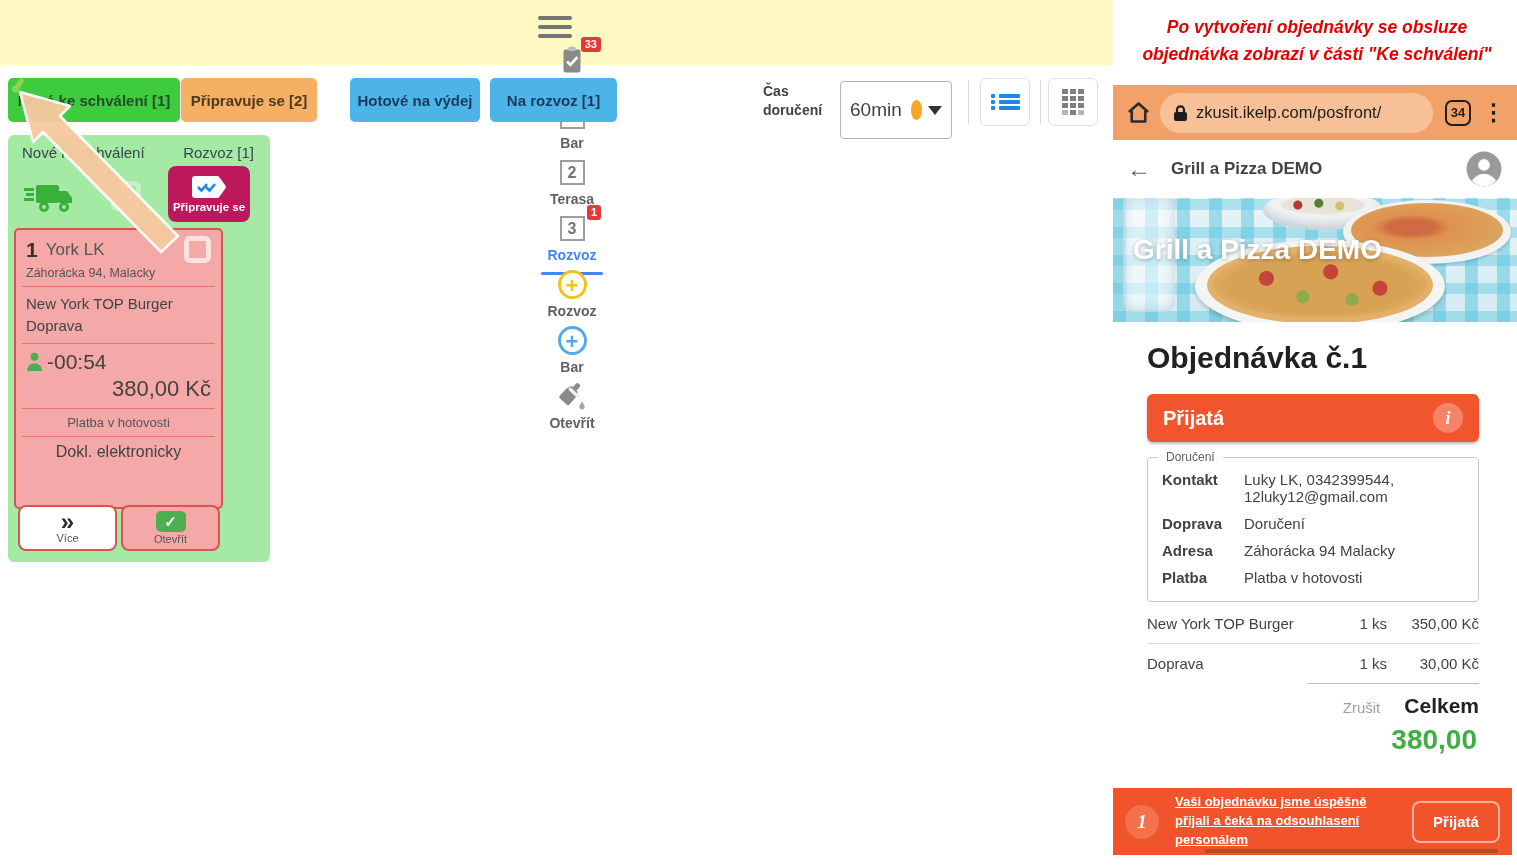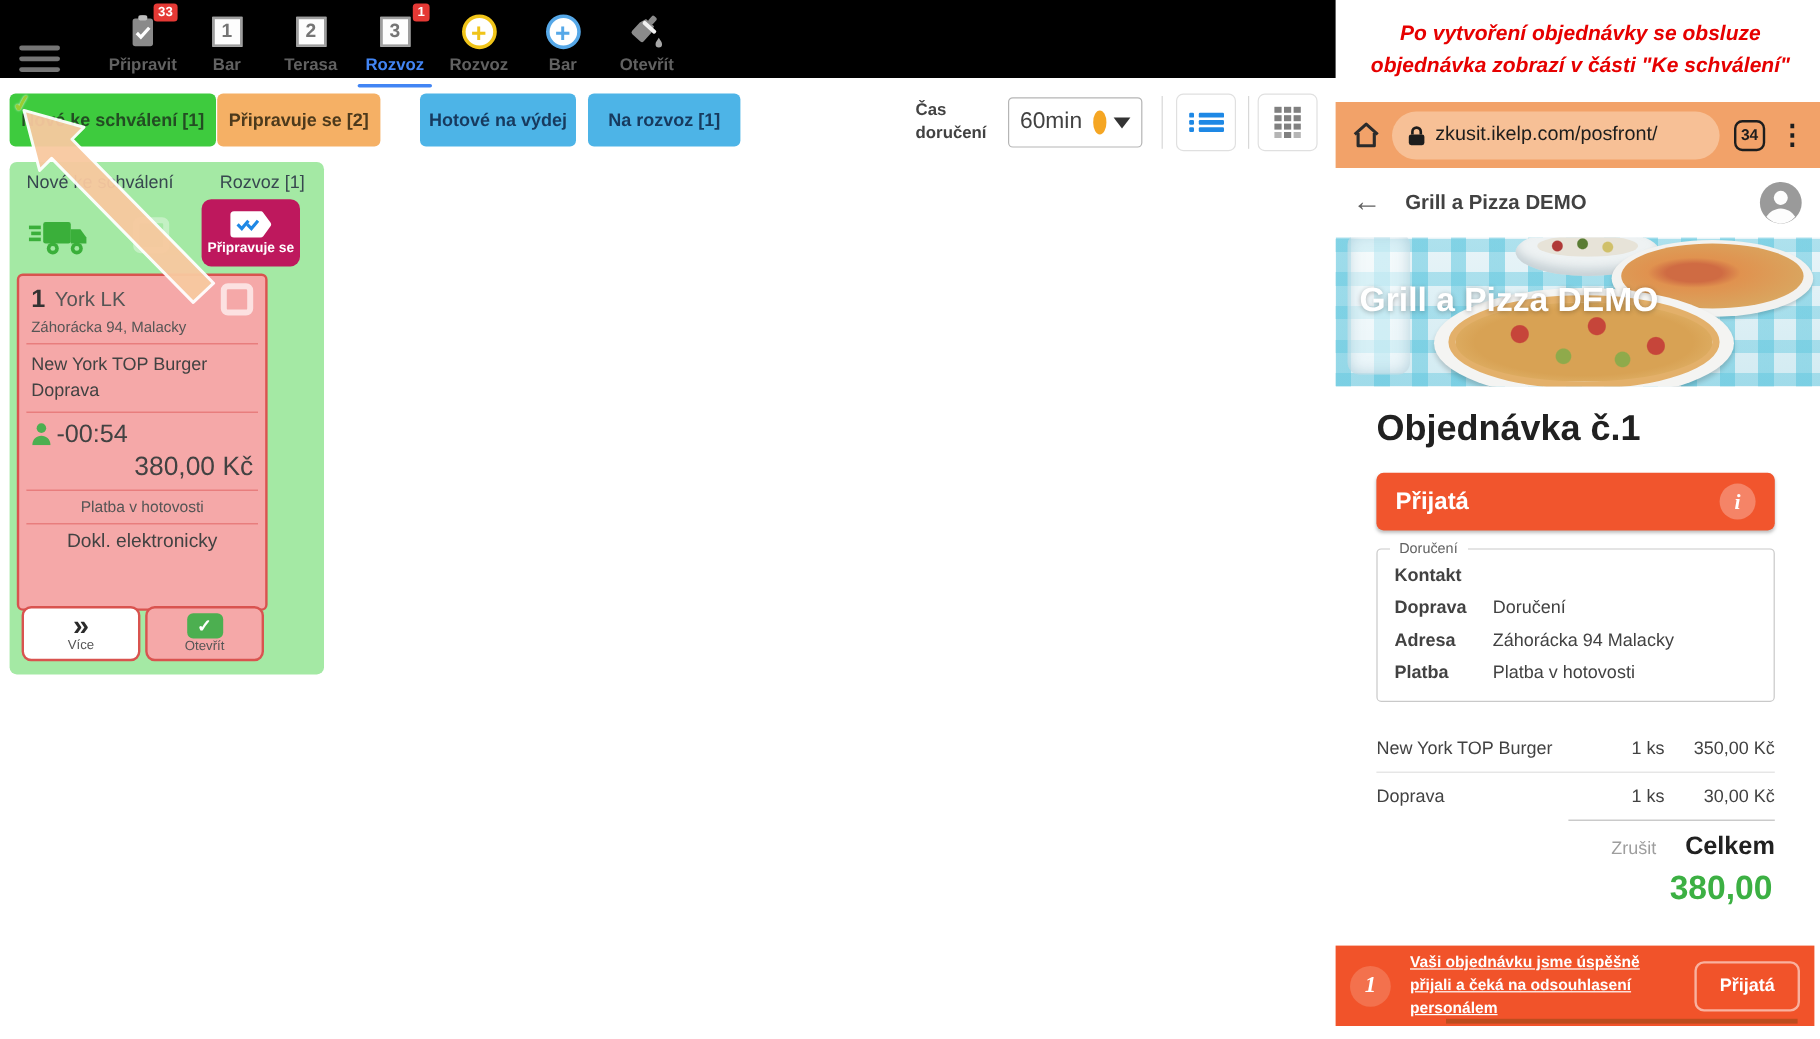--- a/index.html
+++ b/index.html
@@ -2,21 +2,21 @@
 <html><head>
 <meta charset="utf-8">
 <style>
   * { box-sizing: border-box; margin: 0; padding: 0; }
   html,body { width:1517px; height:866px; overflow:hidden; background:#fff;
     font-family:"Liberation Sans", sans-serif; }
   #stage { position:relative; width:1517px; height:866px; }
 
   
   .toolbar { position:absolute; left:0; top:0; width:1128px; height:65px;
-    background:#000000; display:flex; align-items:flex-end; padding:6px 0 0 16px; }
+    background:#fef9c3; display:flex; align-items:center; padding:6px 0 0 16px;flex-direction:column; }
   .hamburger { width:34px; margin-top:10px; margin-right:34px; cursor:pointer; }
   .hamburger span { display:block; height:4px; background:#757575; border-radius:2px; margin-bottom:5px; }
   .tb-item { position:relative; width:70px; text-align:center; padding-bottom:4px; }
   .tb-icon-wrap { height:34px; display:flex; align-items:center; justify-content:center; position:relative; }
   .tb-label { font-size:14px; color:#616161; margin-top:2px; font-weight:bold; }
   .tb-item.active .tb-label { color:#4285f4; }
   .tb-item.active::after { content:""; position:absolute; left:4px; right:4px; bottom:-8px;
     height:3px; background:#4285f4; border-radius:2px; }
   .badge { position:absolute; top:-6px; right:6px; background:#e53935; color:#fff;
     font-size:11px; font-weight:bold; padding:2px 4px; border-radius:3px; line-height:1; }
@@ -36,21 +36,21 @@
   .ftab.blue   { background:#4db4e7; color:#173a5e; }
   .ftab.b1 { width:130px; margin-right:10px;margin-left:32px; }
   .ftab.b2 { width:127px; margin-right:9px; }
   .ftab.b3 { width:133px; }
   .corner-check { position:absolute; left:2px; top:-4px; color:#9acd32; font-size:20px;
     font-weight:bold; transform:rotate(-8deg); text-shadow:0 0 2px #fff; }
 
   
   .delivery-label { position:absolute; left:763px; top:82px; width:72px;
     font-size:14px; font-weight:bold; color:#424242; line-height:1.35; }
-  .time-select { position:absolute; left:840px; top:81px; width:112px; height:42px;
+  .time-select { position:absolute; left:840px; top:81px; width:112px; height:58px;
     background:#fff; border:1px solid #b5b5b5; border-radius:4px; display:flex;
     align-items:center; padding:0 9px; cursor:pointer; }
   .time-select .val { font-size:19px; color:#424242; }
   .dot-orange { width:20px; height:20px; border-radius:50%; background:#f5a623; margin-left:9px; }
   .caret { width:0; height:0; border-left:7px solid transparent; border-right:7px solid transparent;
     border-top:9px solid #333; margin-left:6px; }
   .vdiv { position:absolute; top:80px; width:1px; height:44px; background:#d8d8d8; }
   .icon-btn { position:absolute; top:78px; width:50px; height:48px; background:#fff;
     border:1px solid #e0e0e0; border-radius:6px; display:flex; align-items:center;
     justify-content:center; cursor:pointer; }
@@ -435,20 +435,21 @@
 
     <div class="status-bar">
       <span class="status-text">Přijatá</span>
       <span class="info-chip">i</span>
     </div>
 
     <fieldset class="detail-fs">
       <legend>Doručení</legend>
       <div class="drow">
         <span class="dl">Kontakt</span>
+        <span class="dv">Luky LK, 0342399544, 12luky12@gmail.com</span>
       </div>
       <div class="drow">
         <span class="dl">Doprava</span>
         <span class="dv">Doručení</span>
       </div>
       <div class="drow">
         <span class="dl">Adresa</span>
         <span class="dv">Záhorácka 94 Malacky</span>
       </div>
       <div class="drow">

